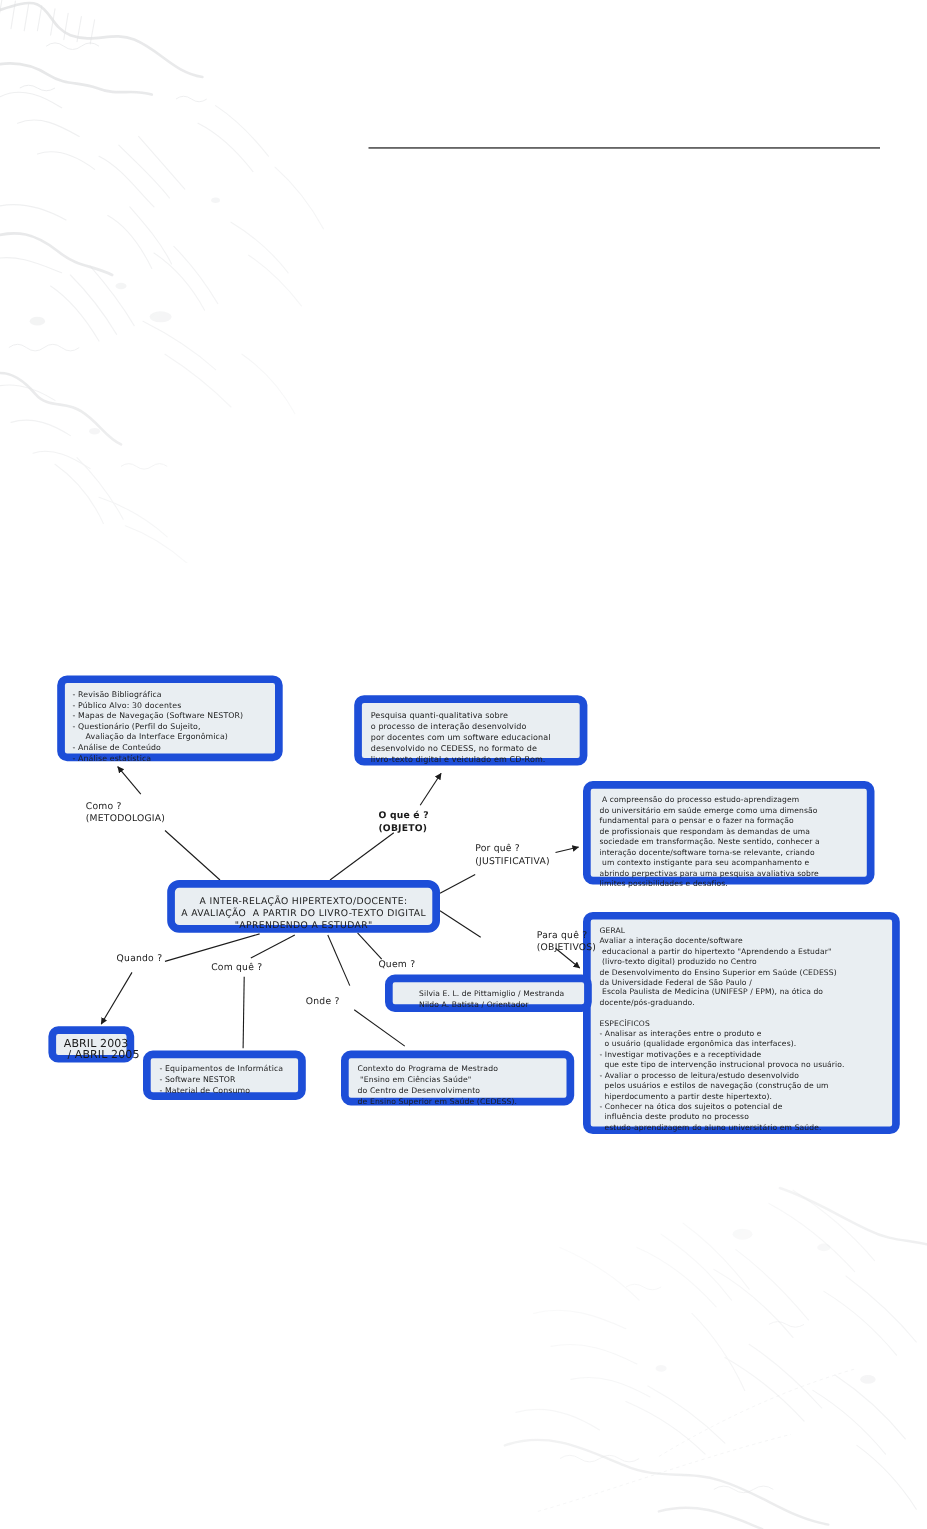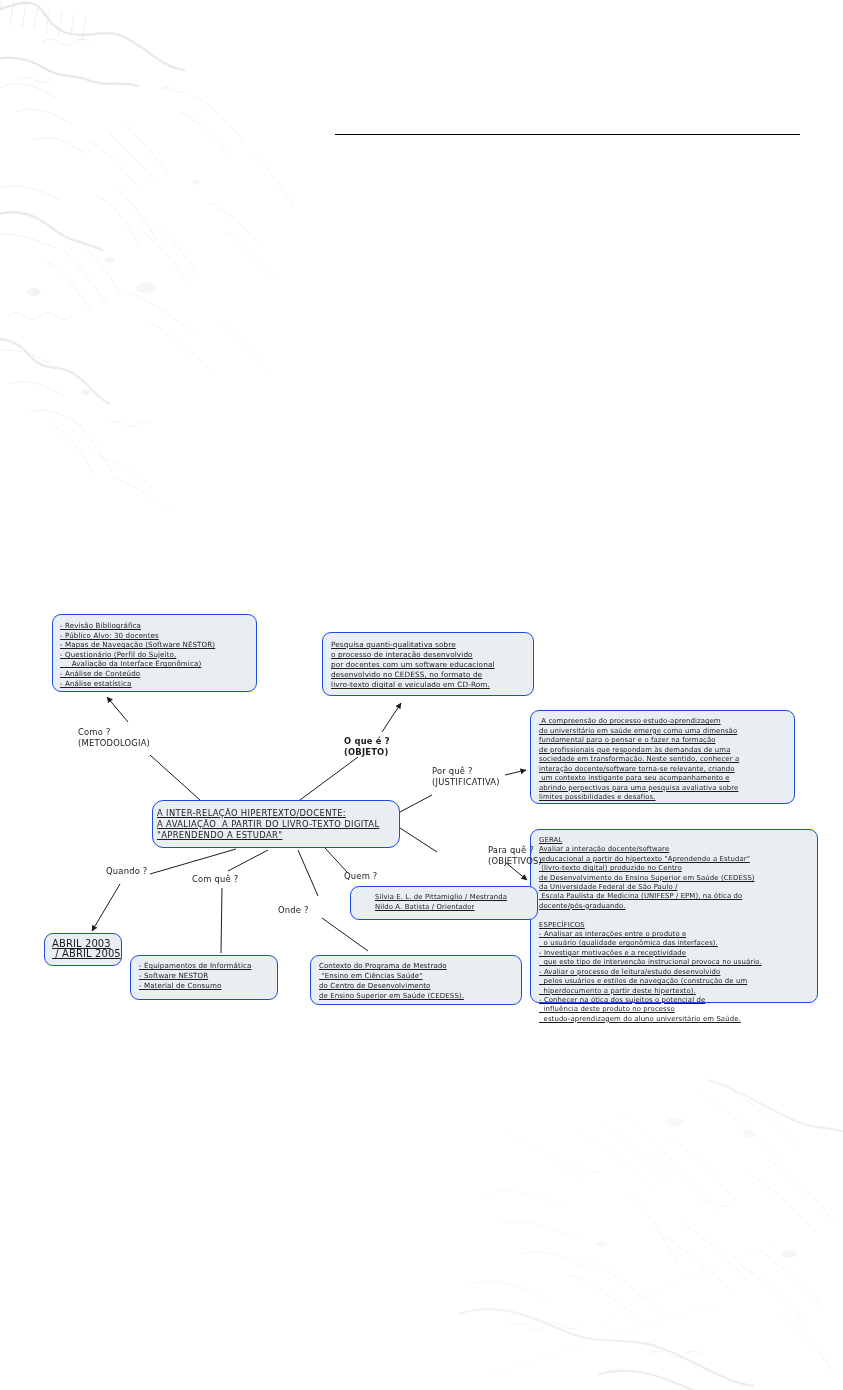--- a/index.html
+++ b/index.html
@@ -26,39 +26,38 @@
     border-top:1.6px solid #000;
   }
 
   
   #connectors{position:absolute;left:0;top:0;width:843px;height:1390px;}
 
   
   .box{
     position:absolute;
     background:#e9eef2;
-    border:1px solid #1d4ed8;
+    border:7px solid #1d4ed8;
     border-radius:9px;
     box-sizing:border-box;
     color:#1b1b1b;
     letter-spacing:.1px;
-    text-decoration:underline;
   }
   .box .lines{white-space:pre;}
 
   .b-metodologia{left:52px;top:614px;width:205px;height:78px;
      padding:6px 7px;font-size:7.1px;line-height:9.6px;}
   .b-objeto{left:305px;top:632px;width:212px;height:64px;
      padding:7px 8px;font-size:7.3px;line-height:10.1px;margin-left:17px;}
   .b-justificativa{left:530px;top:710px;width:265px;height:94px;
      padding:6px 8px;font-size:6.9px;line-height:9.5px;}
-  .b-objetivos{left:530px;top:829px;width:288px;height:174px;
+  .b-objetivos{left:530px;top:829px;width:288px;height:202px;
      padding:6px 8px;font-size:6.9px;line-height:9.4px;}
   .b-central{left:152px;top:800px;width:248px;height:48px;
-     padding:7px 4px 0;font-size:8.4px;line-height:11px;
+     padding:7px 4px 0;font-size:8.4px;line-height:11px;text-align:center;
      border-radius:11px;letter-spacing:.35px;}
   .b-quem{left:350px;top:886px;width:188px;height:34px;
      padding:6px 24px;font-size:6.9px;line-height:9.5px;}
   .b-quando{left:44px;top:933px;width:78px;height:33px;
      padding:5px 7px;font-size:10px;line-height:10px;}
   .b-comque{left:130px;top:955px;width:148px;height:45px;
      padding:5px 8px;font-size:7.1px;line-height:10.2px;}
   .b-onde{left:310px;top:955px;width:212px;height:50px;
      padding:5px 8px;font-size:7px;line-height:10px;}
 

